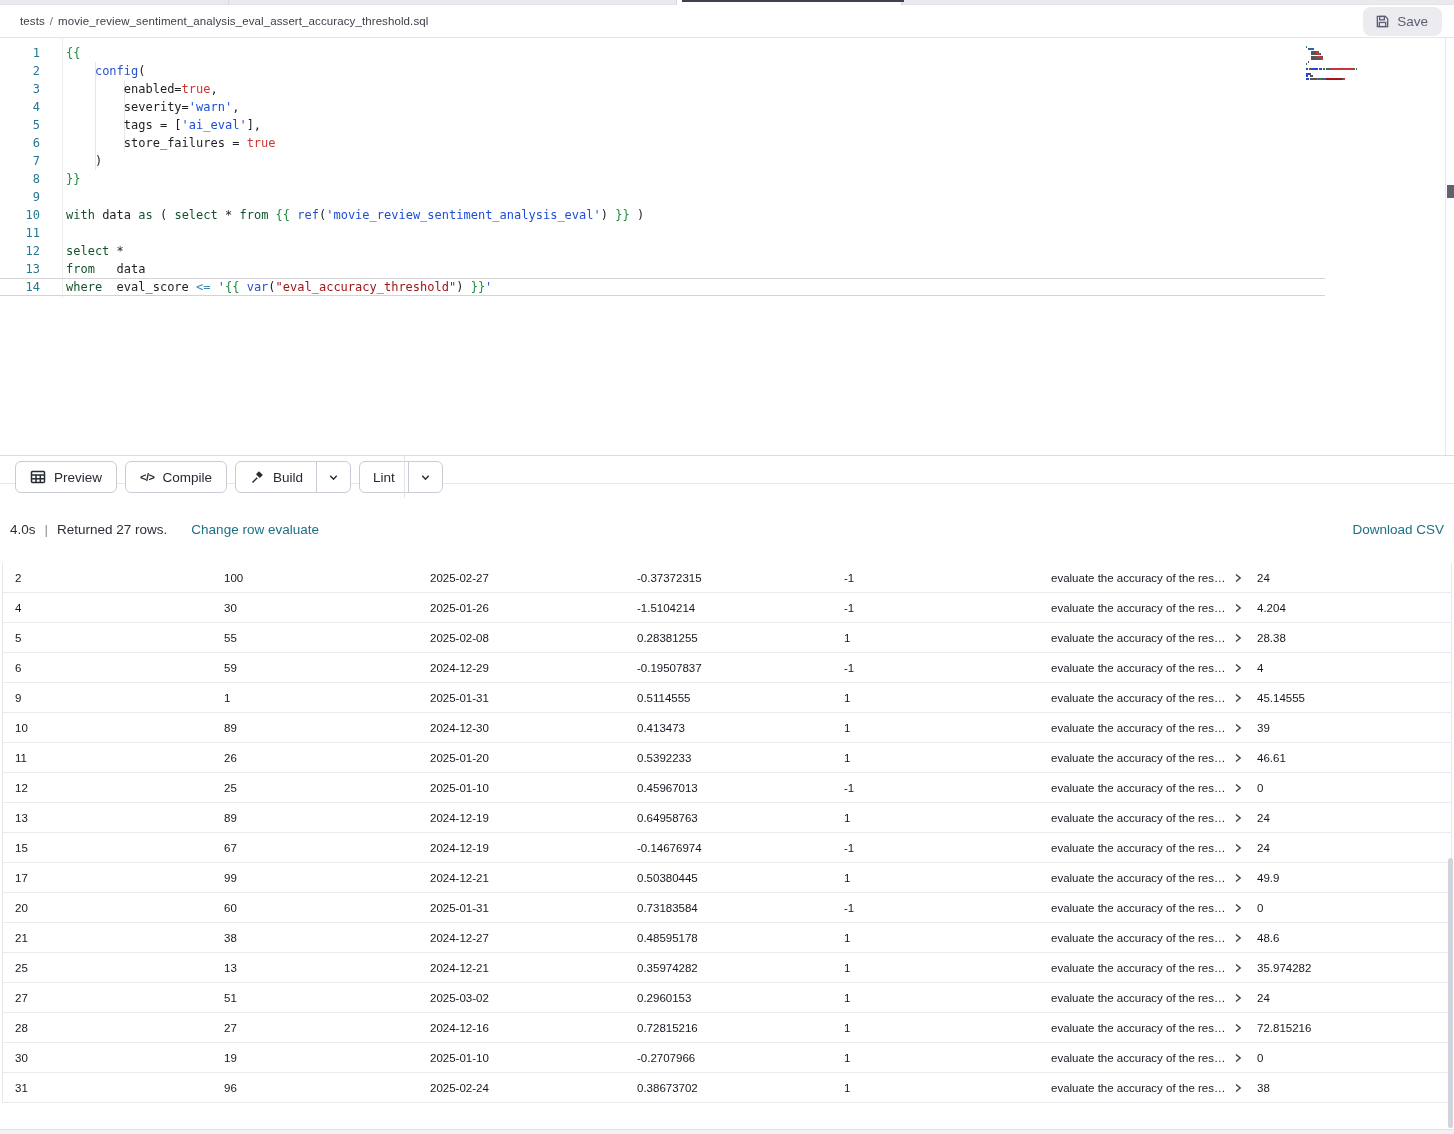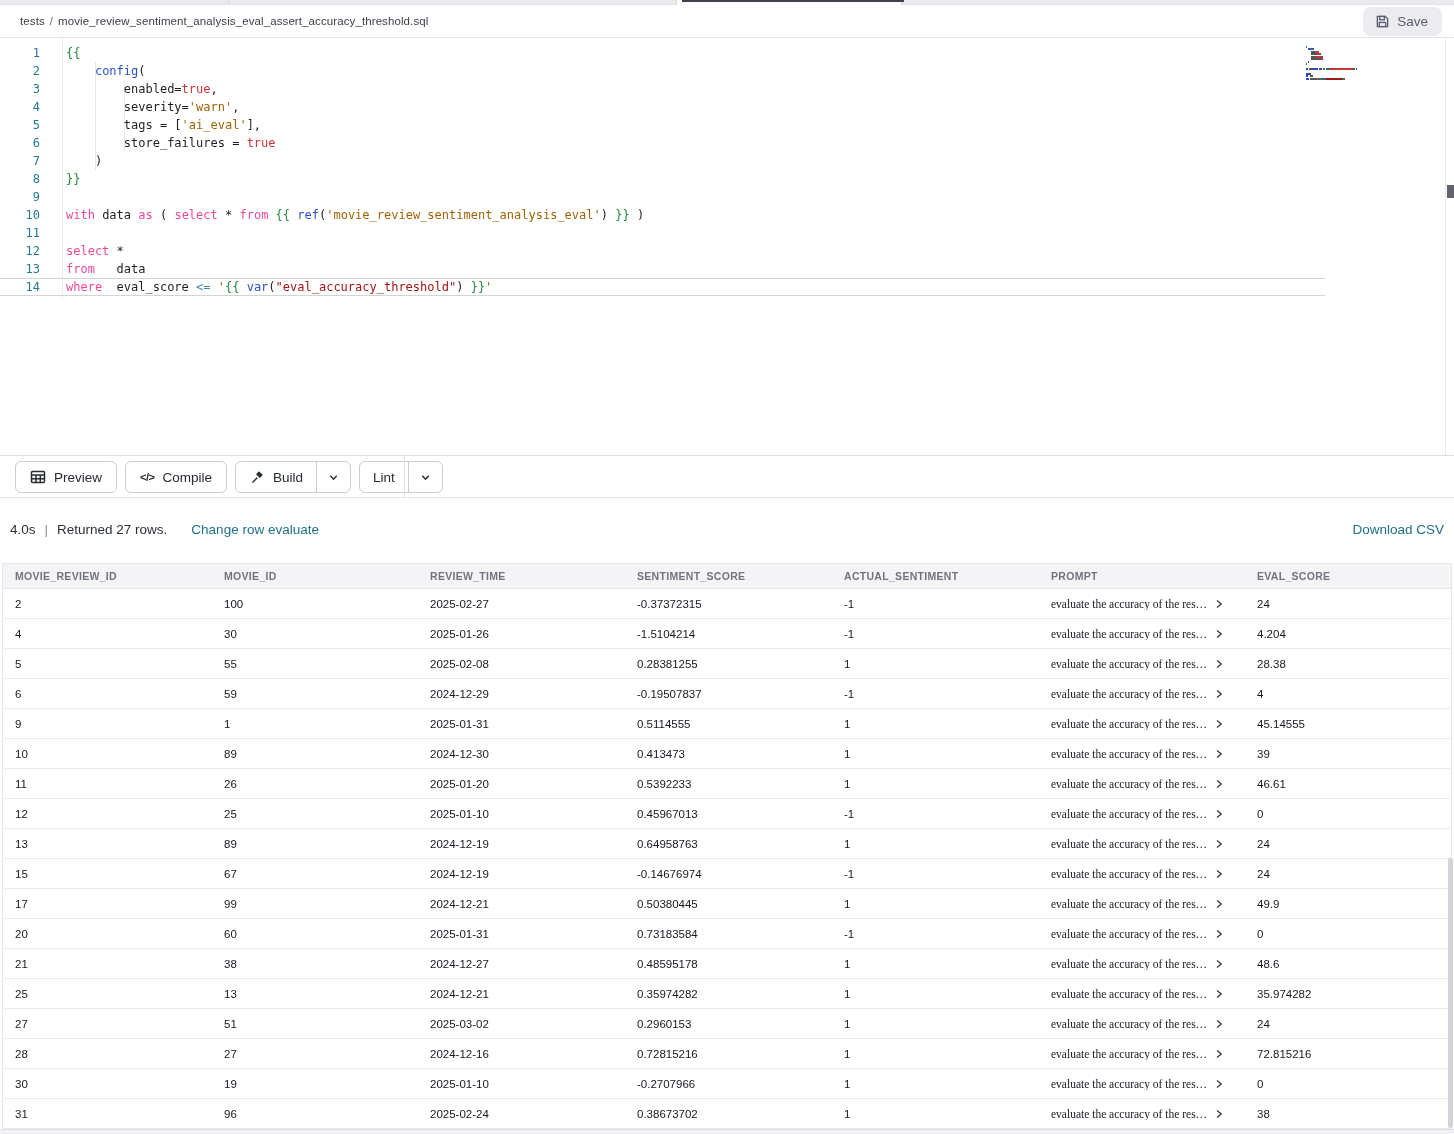--- a/index.html
+++ b/index.html
@@ -19,39 +19,39 @@
 
   
   #editor { position:absolute; left:0; top:38px; width:1454px; height:417px; background:#fff; font-family:"DejaVu Sans Mono","Liberation Mono",monospace; font-size:12px; }
   #gutter-border { position:absolute; left:62px; top:0; width:1px; height:260px; background:#ededef; }
   #lines { position:absolute; left:0; top:6px; width:1325px; }
   .code-line { position:relative; height:18px; line-height:18px; white-space:pre; }
   .code-line.active { box-shadow: inset 0 1px 0 #d4d4d6, inset 0 -1px 0 #d4d4d6; }
   .ln { position:absolute; left:0; top:0; width:40px; text-align:right; color:#237893; }
   .code { position:absolute; left:66px; top:0; }
   .tk-p { color:#1f1f1f; }
-  .tk-k { color:#ec4899;text-align:right; }
+  .tk-k { color:#14532d;text-align:right; }
   .tk-f { color:#2a52c8; }
   .tk-j { color:#1d8a3c; }
-  .tk-s { color:#a16207; }
+  .tk-s { color:#1d4ed8; }
   .tk-sd { color:#a31515; }
   .tk-b { color:#d03434; }
   .tk-o { color:#3c86b4; }
   .indent-guide { position:absolute; width:1px; background:#e7e7e9; }
   #guide1 { left:95px; top:24px; height:108px; }
   #guide2 { left:124px; top:42px; height:72px; }
   #minimap { position:absolute; right:52px; top:8px; width:96px; }
   .mm-row { height:2px; margin-bottom:.45px; display:flex; align-items:center; }
   .mm-bar { display:inline-block; height:2px; }
   .mm-gap { display:inline-block; height:2px; }
   #editor-vsep { position:absolute; left:1445px; top:0; width:1px; height:417px; background:#e9e9eb; }
   #editor-thumb { position:absolute; left:1447px; top:147px; width:7px; height:13px; background:#5f636d; }
 
   
-  #toolbar { position:absolute; left:0; top:455px; width:1454px; height:43px; background:#fff; border-top:1px solid #dcdde1; border-bottom:1px solid #e6e7ea; }
+  #toolbar { position:absolute; left:0; top:455px; width:1454px; height:29px; background:#fff; border-top:1px solid #dcdde1; border-bottom:1px solid #e6e7ea; }
   #btn-row { position:absolute; left:15px; top:5px; display:flex; gap:8px; align-items:center; }
   .btn, .btn-group { height:32px; border:1px solid #c9ccd4; border-radius:6px; background:#fff; color:#272b33; font-size:13.5px; font-family:inherit; }
   .btn { display:inline-flex; align-items:center; gap:8px; padding:0 14px; cursor:pointer; }
   .btn-group { display:inline-flex; align-items:stretch; padding:0; }
   .btn-main { display:inline-flex; align-items:center; gap:8px; padding:0 13px; cursor:pointer; border:none; background:none; font:inherit; color:inherit; }
   .btn-drop { display:inline-flex; align-items:center; padding:0 11px; border:none; border-left:1px solid #c9ccd4; background:none; cursor:pointer; }
   .icon-code { font-size:11px; letter-spacing:-.5px; color:#272b33; font-weight:bold; }
   #tabs-sep { position:absolute; left:404px; top:0; width:1px; height:42px; background:#e3e4e8; }
   #tabs { position:absolute; left:405px; top:0; height:42px; display:flex; align-items:center; padding-left:14px; }
   .tab { position:relative; height:42px; line-height:42px; padding:0 25px; font-size:13.5px; color:#23262e; cursor:pointer; }
@@ -65,21 +65,21 @@
   #change-link { margin-left:24px; }
   #download-link { position:absolute; right:10px; top:23px; }
 
   
   #grid { position:absolute; left:2px; top:563px; width:1450px; border-left:1px solid #e6e7ea; border-right:1px solid #e6e7ea; }
   .grow { display:grid; grid-template-columns:209px 206px 207px 207px 207px 206px 1fr; align-items:center; }
   #ghead { height:26px; background:#f4f4f7; border-top:1px solid #e3e4e8; border-bottom:1px solid #e3e4e8; }
   .hcell { padding-left:12px; font-size:10.5px; font-weight:bold; color:#70747e; letter-spacing:.3px; overflow:hidden; white-space:nowrap; }
   .trow { height:30px; background:#fff; border-bottom:1px solid #e9eaee; }
   .tcell { padding-left:12px; font-size:11.5px; color:#14181f; white-space:nowrap; overflow:hidden; }
-  .prompt-cell { display:flex; align-items:center; gap:7px; cursor:pointer;font-family:Liberation Serif, serif; }
+  .prompt-cell { display:flex; align-items:center; gap:7px; cursor:pointer; }
   .prompt-cell svg { flex:none; }
 
   #table-thumb { position:absolute; right:1px; top:858px; width:5px; height:270px; background:#d3d4d9; border-radius:3px; }
   #footer-strip { position:absolute; left:0; top:1129px; width:1454px; height:5px; background:#f2f2f5; border-top:1px solid #e0e1e5; }
 </style>
 </head>
 <body>
 
 <div id="top-strip">
   <div class="strip-div" style="left:228px"></div>
@@ -278,29 +278,20 @@
   <div id="status-left">
     <span>4.0s</span>
     <span class="vbar">|</span>
     <span>Returned 27 rows.</span>
     <a class="link" id="change-link">Change row evaluate</a>
   </div>
   <a class="link" id="download-link">Download CSV</a>
 </div>
 
 <div id="grid">
-  <div id="ghead" class="grow">
-      <div class="hcell">MOVIE_REVIEW_ID</div>
-      <div class="hcell">MOVIE_ID</div>
-      <div class="hcell">REVIEW_TIME</div>
-      <div class="hcell">SENTIMENT_SCORE</div>
-      <div class="hcell">ACTUAL_SENTIMENT</div>
-      <div class="hcell">PROMPT</div>
-      <div class="hcell">EVAL_SCORE</div>
-    </div>
   <div id="gbody">
       <div class="trow grow">
         <div class="tcell">2</div>
         <div class="tcell">100</div>
         <div class="tcell">2025-02-27</div>
         <div class="tcell">-0.37372315</div>
         <div class="tcell">-1</div>
         <div class="tcell prompt-cell">
           <span>evaluate the accuracy of the res…</span>
           <span style="display: inline-flex;">

